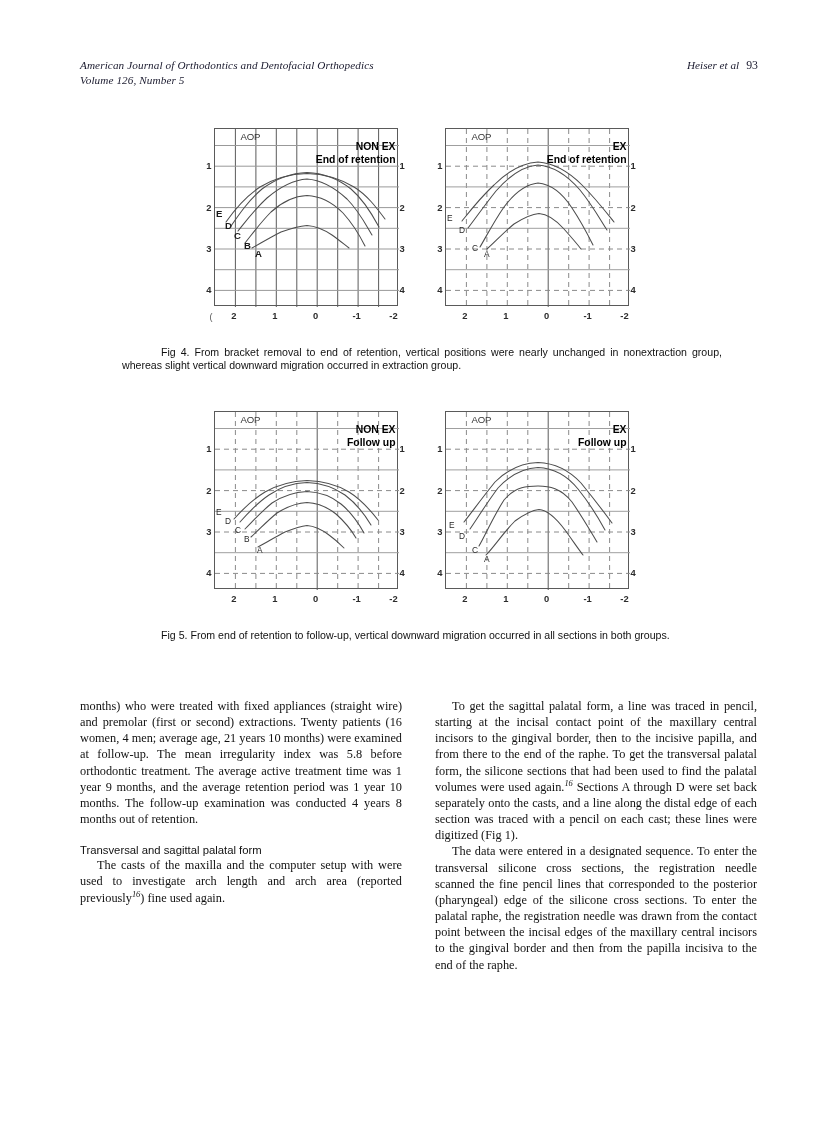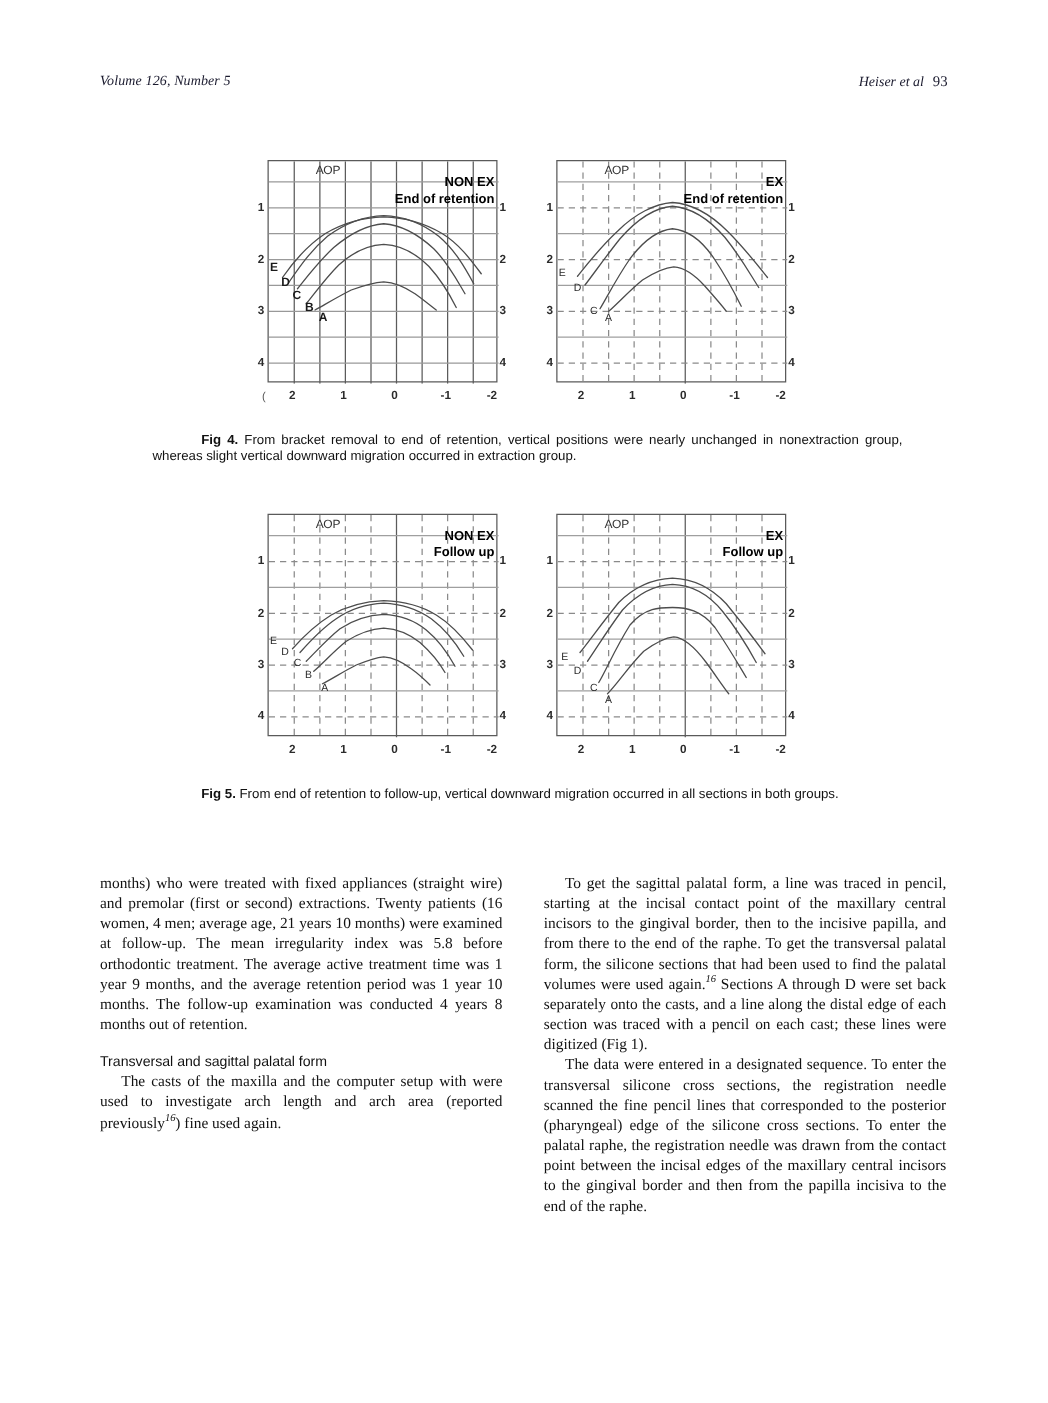--- a/index.html
+++ b/index.html
@@ -57,21 +57,21 @@
   .caption {
     font-family: "Liberation Sans", sans-serif;
     font-size: 10.6px;
     line-height: 13.4px;
     color: #111;
     text-align: justify;
     margin-top: 12px;
     padding-left: 42px;
     padding-right: 36px;
   }
-  .caption b { font-weight: bold; padding-left: 39px; }
+  .caption b { font-weight: normal; padding-left: 39px; }
 
   
   .panel {
     position: relative;
     width: 216px;
     height: 212px;
     background: #ffffff;
   }
   .plotbox {
     position: absolute;
@@ -110,21 +110,21 @@
   .panel .ylabels-right {
     position: absolute; left: 204px; top: 6px; width: 16px; height: 178px;
   }
   .panel .ylabels-right span { left: 0; }
 
   .panel .aop {
     position: absolute;
     font-family: "Liberation Sans", sans-serif;
     font-size: 9.6px;
     color: #333;
-    left: 57px; top: 9px;
+    left: 45px; top: 9px;
     letter-spacing: -.2px;
   }
   .panel .title-block {
     position: absolute;
     right: 16px; top: 18px;
     text-align: right;
     font-family: "Liberation Sans", sans-serif;
     font-weight: bold;
     font-size: 10.4px;
     line-height: 13.2px;
@@ -178,20 +178,21 @@
   }
   sup { font-size: 8.4px; vertical-align: super; line-height: 0; font-style: italic; }
 </style>
 </head>
 <body>
 
 <div class="page">
 
   <div class="runhead">
     <div class="runhead-left">
+      <div>American Journal of Orthodontics and Dentofacial Orthopedics</div>
       <div class="vol">Volume 126, Number 5</div>
     </div>
     <div class="runhead-right">
       <span class="jrn">Heiser et al</span><span class="pg">93</span>
     </div>
   </div>
 
   <div class="figblock" style="top:122px;">
     <div class="fig-charts">
       <div class="panel">

